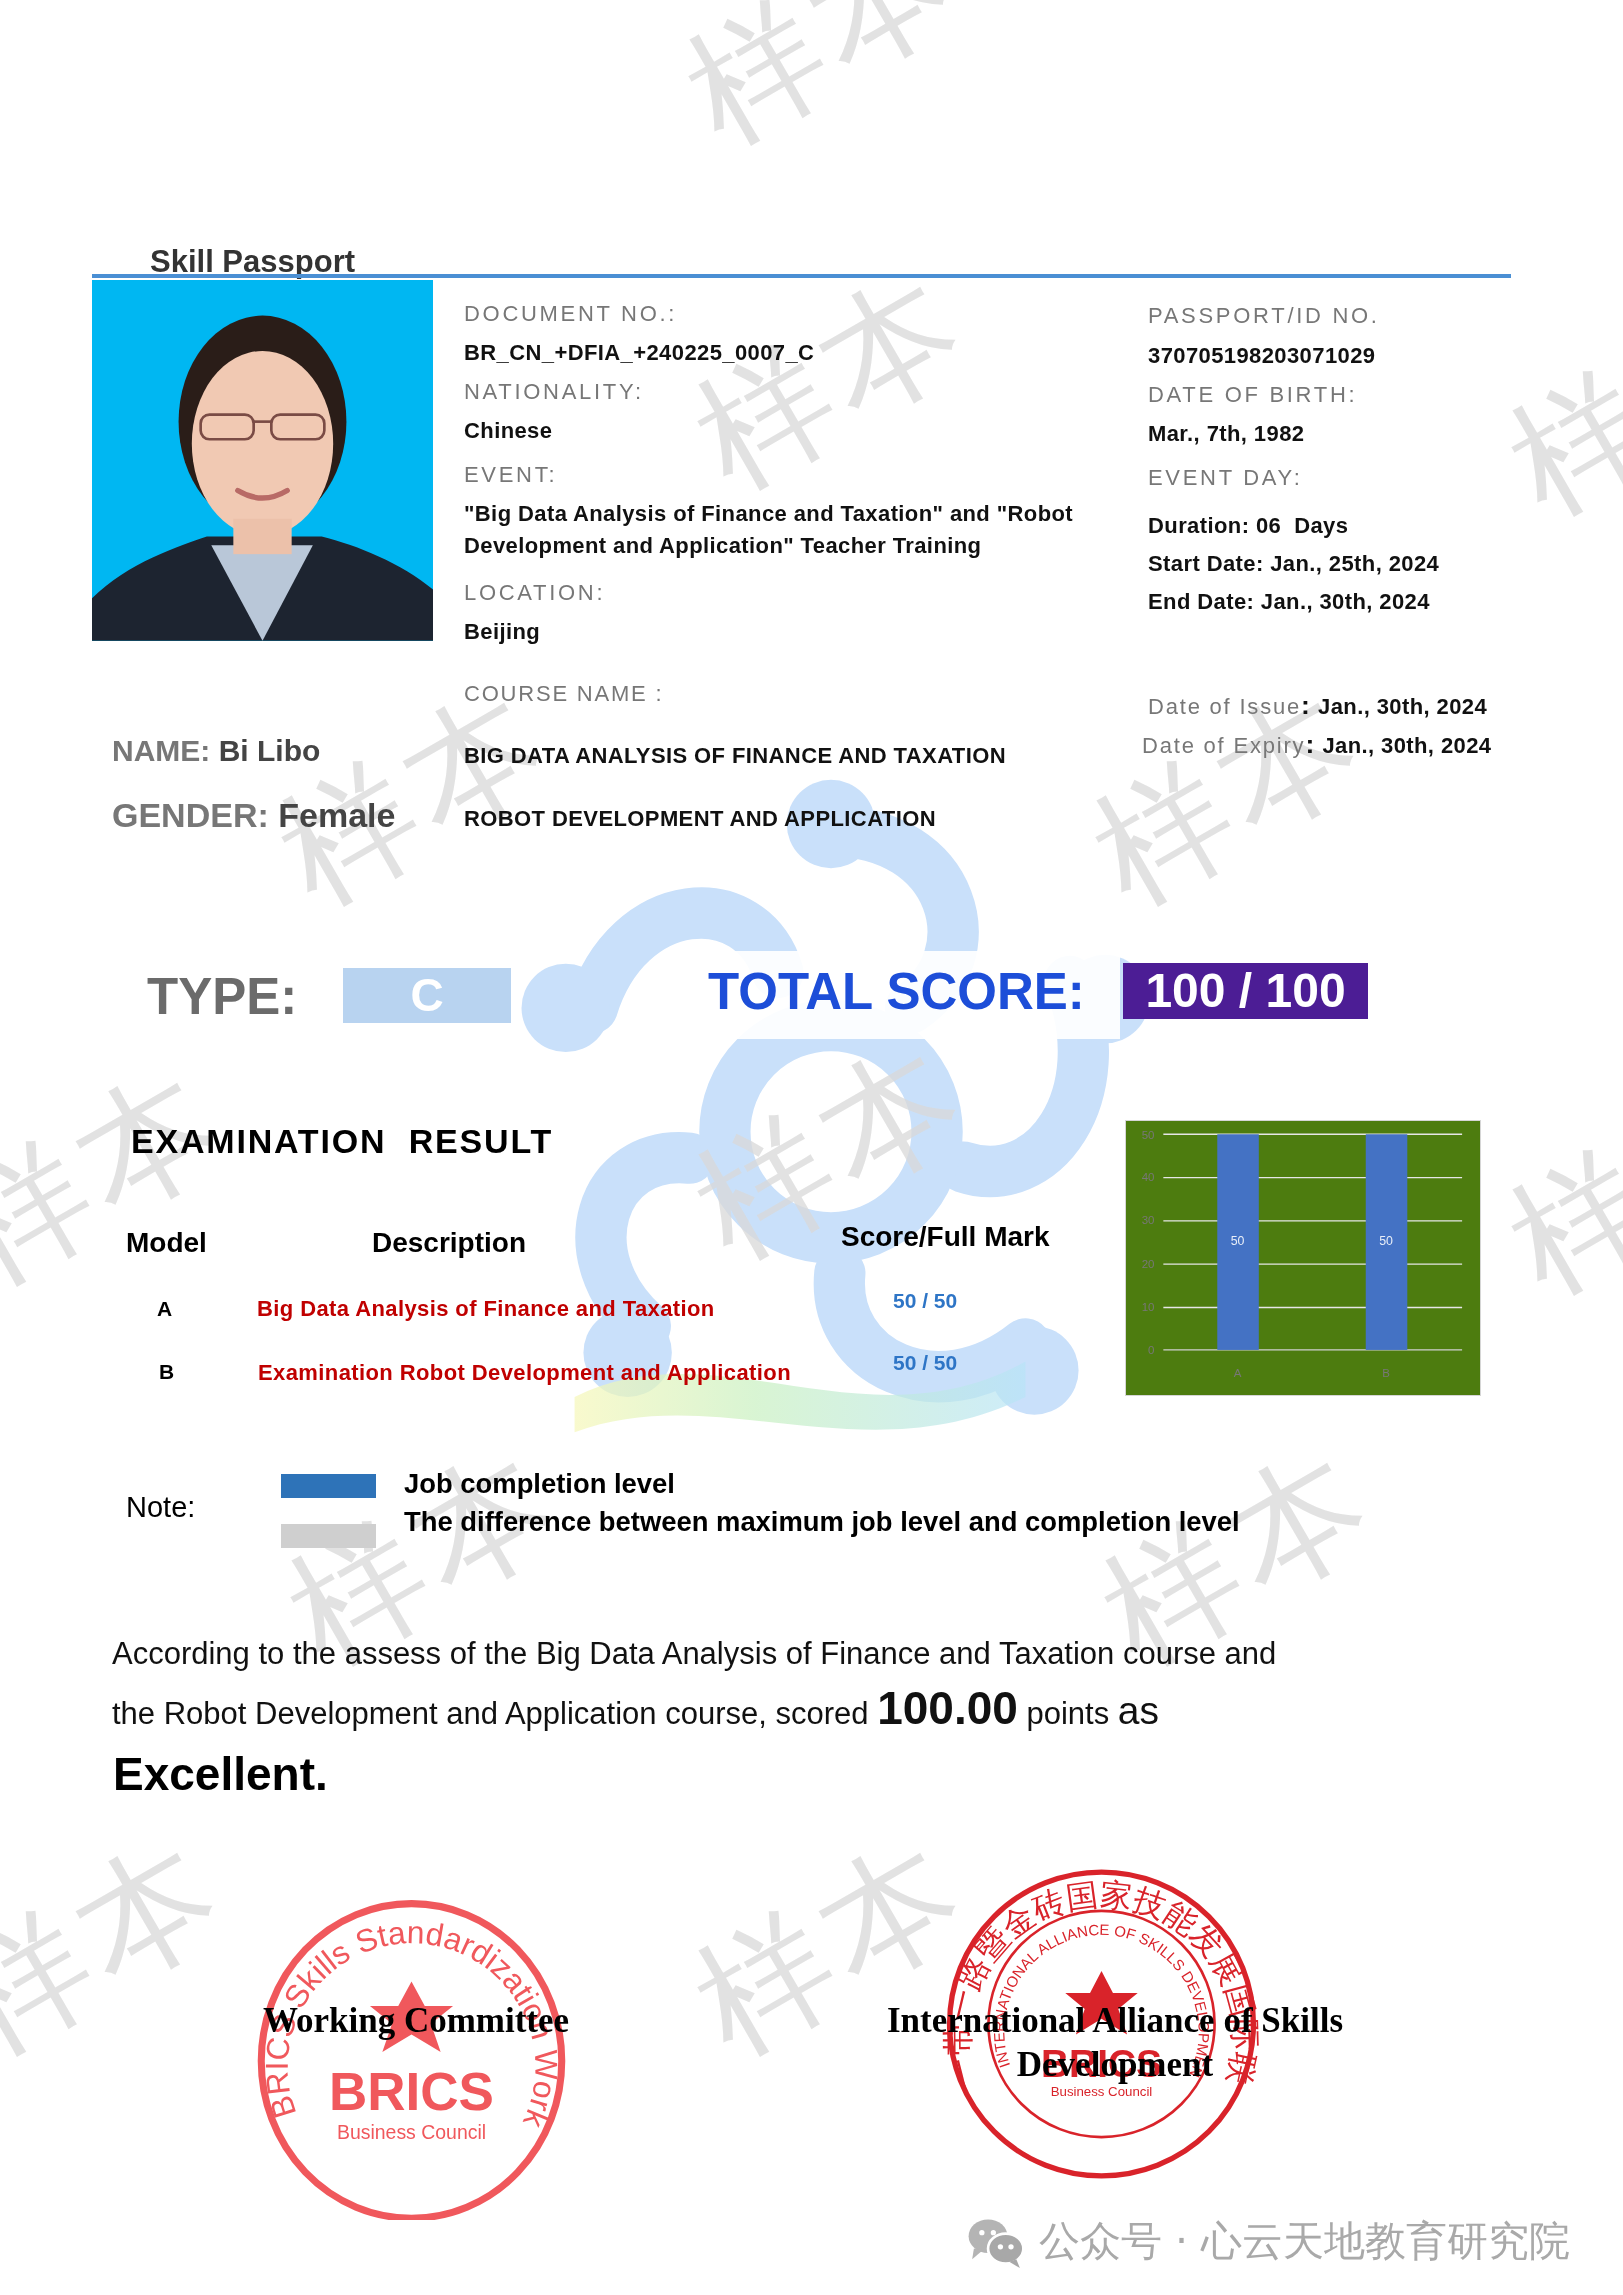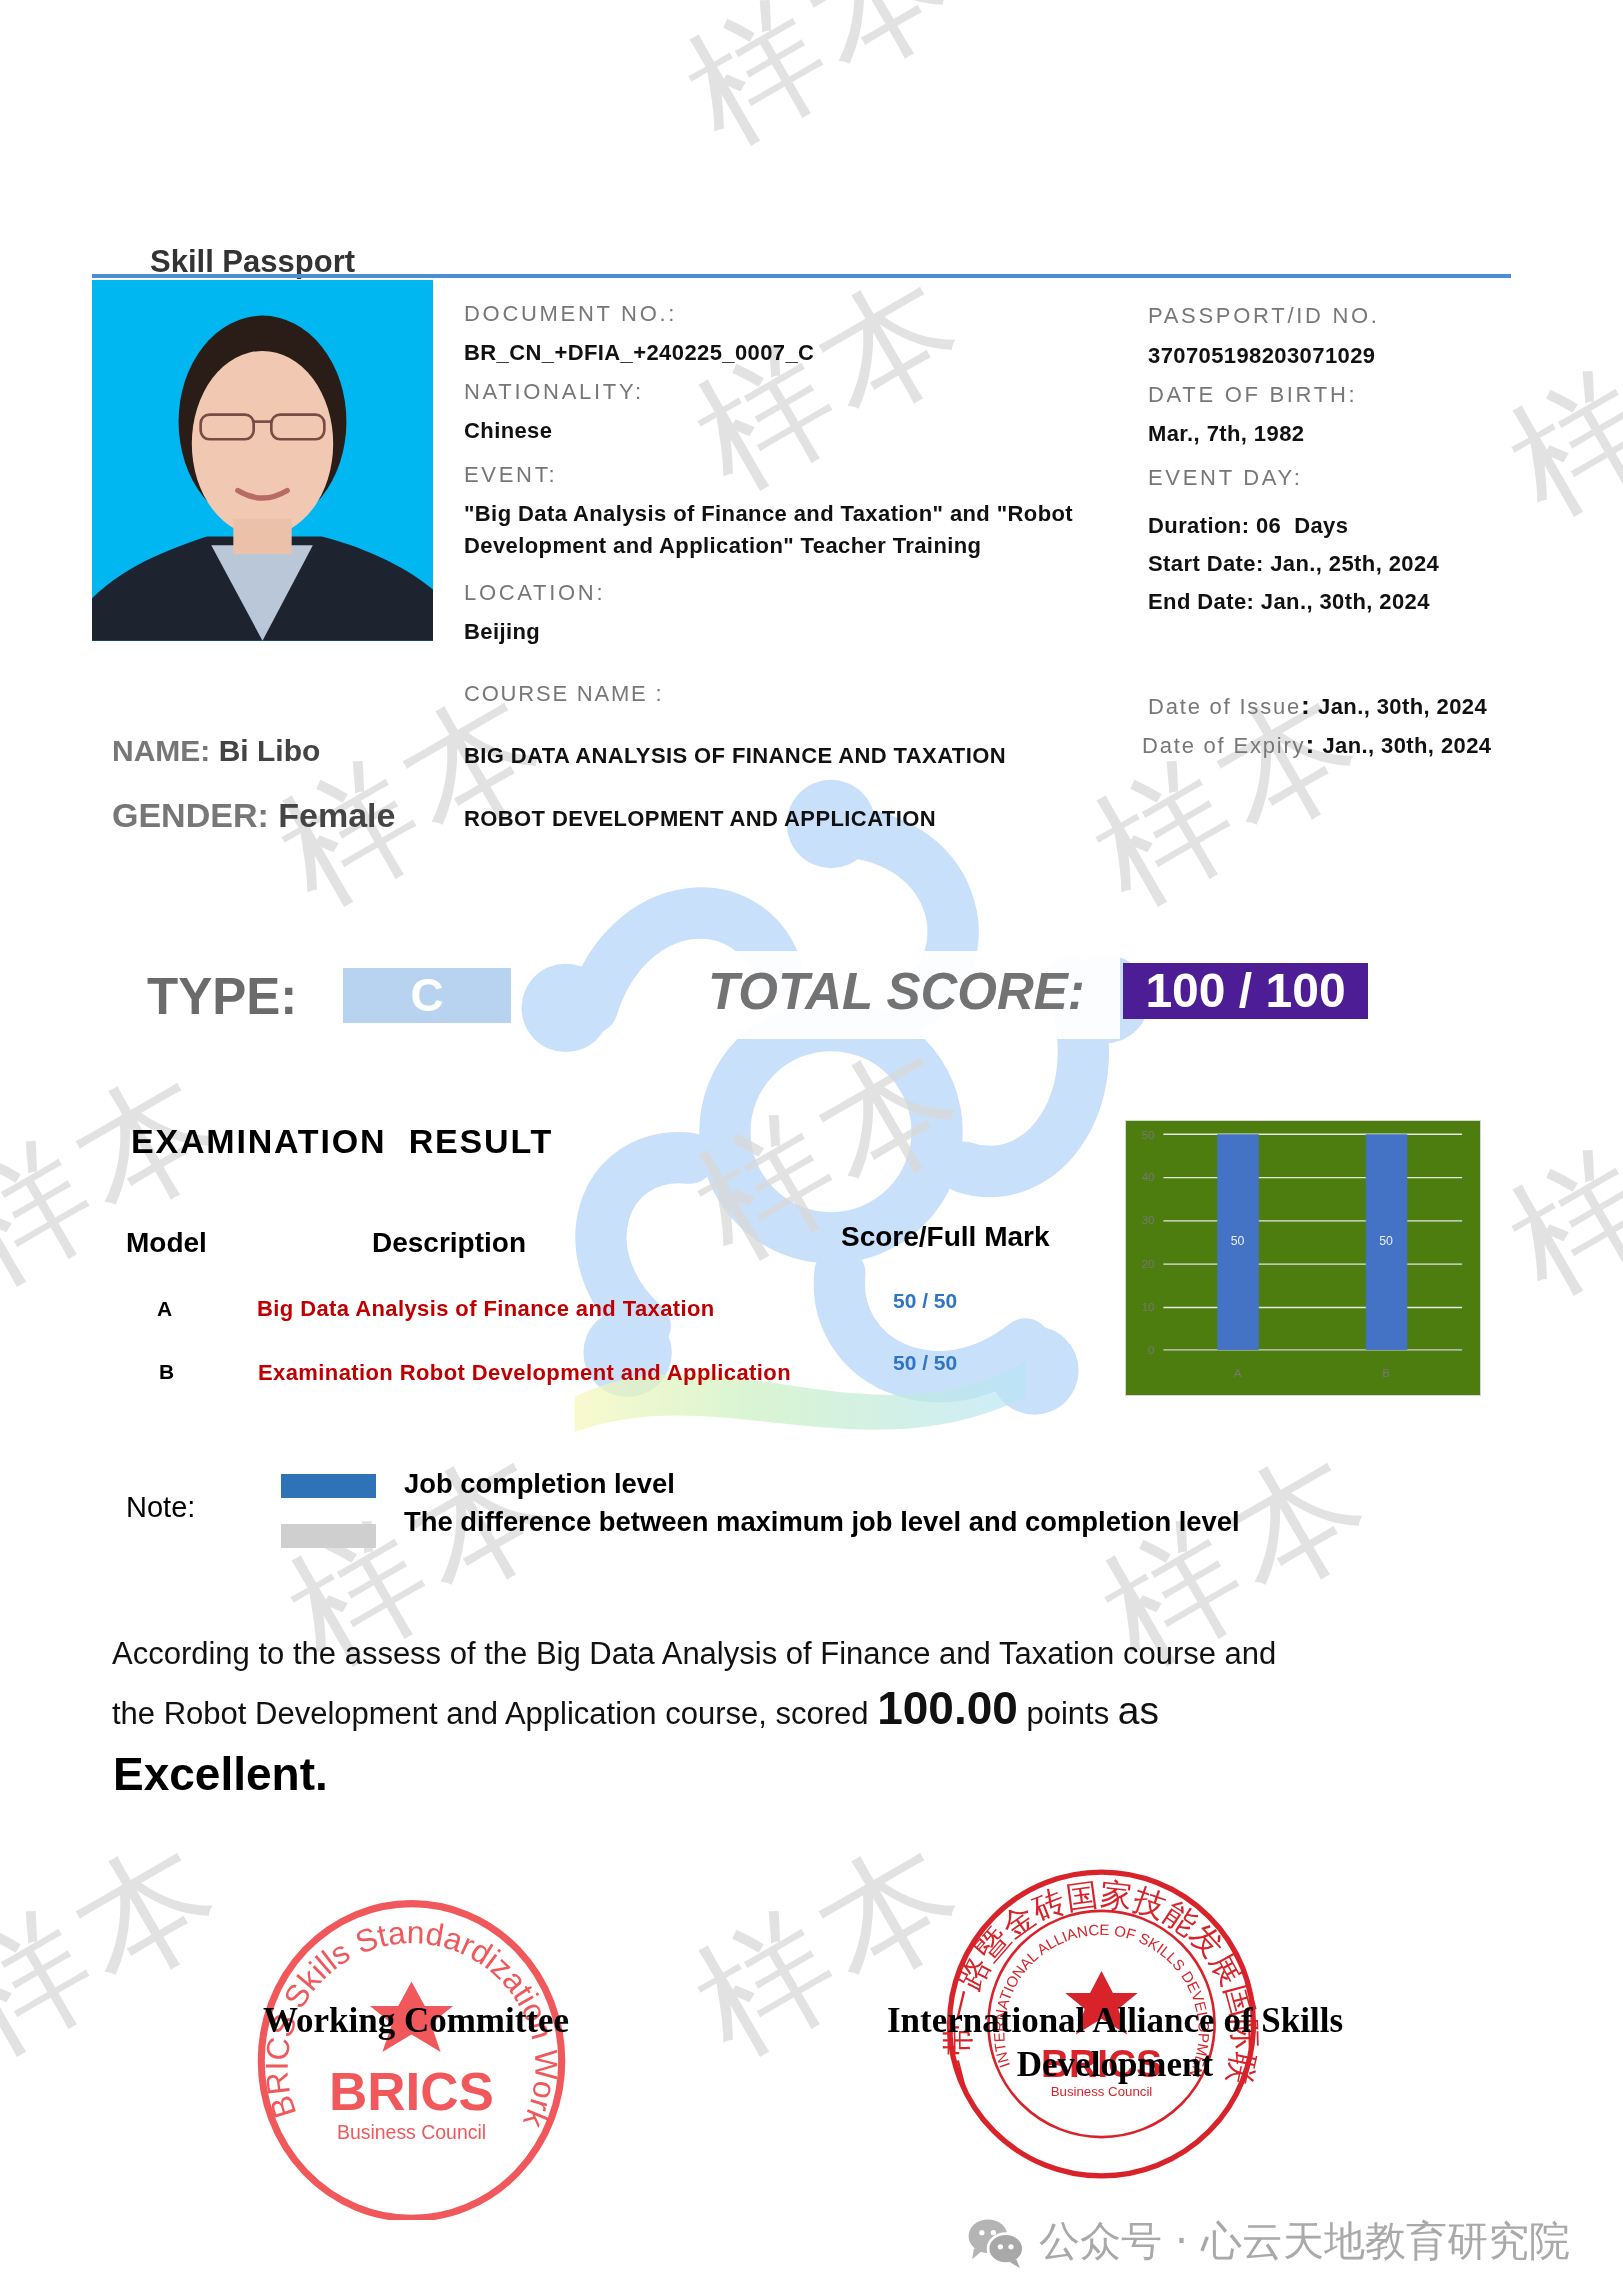--- a/index.html
+++ b/index.html
@@ -26,21 +26,21 @@
   #name-line, #gender-line { left:112px; font-size:30px; font-weight:bold; color:#777; z-index:3; }
   #name-line { top:734px; }
   #gender-line { top:796px; font-size:34px; }
   #name-line .v, #gender-line .v { color:#444; }
 
   
   #type-lbl { left:147px; top:967px; font-size:51px; font-weight:bold; color:#6b6b6b; z-index:3; }
   #type-box { left:343px; top:968px; width:168px; height:55px; background:#b8d3f0; z-index:3;
               color:#fff; font-size:46px; font-weight:bold; text-align:center; line-height:55px; }
   #score-wrap { left:687px; top:951px; width:433px; height:88px; background:rgba(255,255,255,0.92); z-index:2; }
-  #score-lbl { left:708px; top:962px; font-size:51px; font-weight:bold; color:#737373; z-index:3;font-style:italic; }
+  #score-lbl { left:708px; top:962px; font-size:51px; font-weight:bold; color:#1d4ed8; z-index:3; }
   #score-box { left:1123px; top:963px; width:245px; height:56px; background:#4c1d95; z-index:3;
                color:#fff; font-size:48px; font-weight:bold; text-align:center; line-height:56px; }
 
   
   #exam-title { left:131px; top:1122px; font-size:34px; font-weight:bold; letter-spacing:1.8px; z-index:3; }
   .th { font-size:28px; font-weight:bold; z-index:3; }
   .model { font-size:21px; font-weight:bold; z-index:3; }
   .desc { font-size:22px; font-weight:bold; color:#c00000; z-index:3; letter-spacing:0.4px; }
   .sc { font-size:21px; font-weight:bold; color:#2e75c6; z-index:3; }
 

